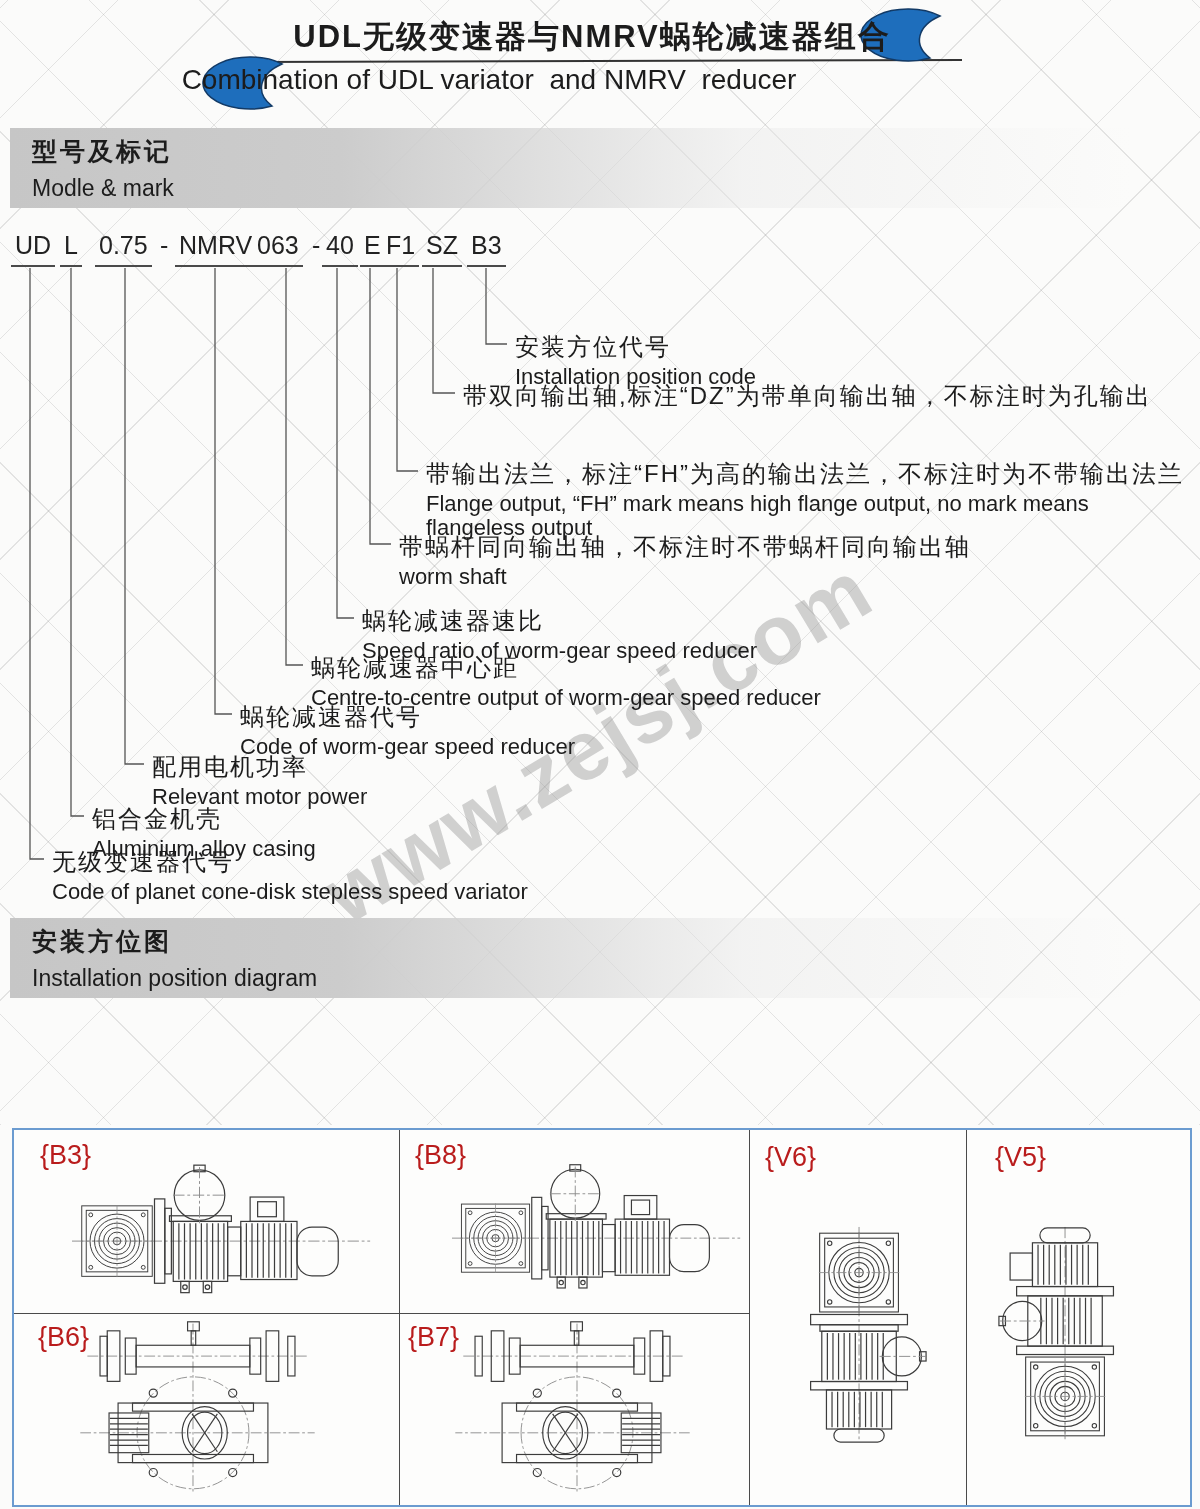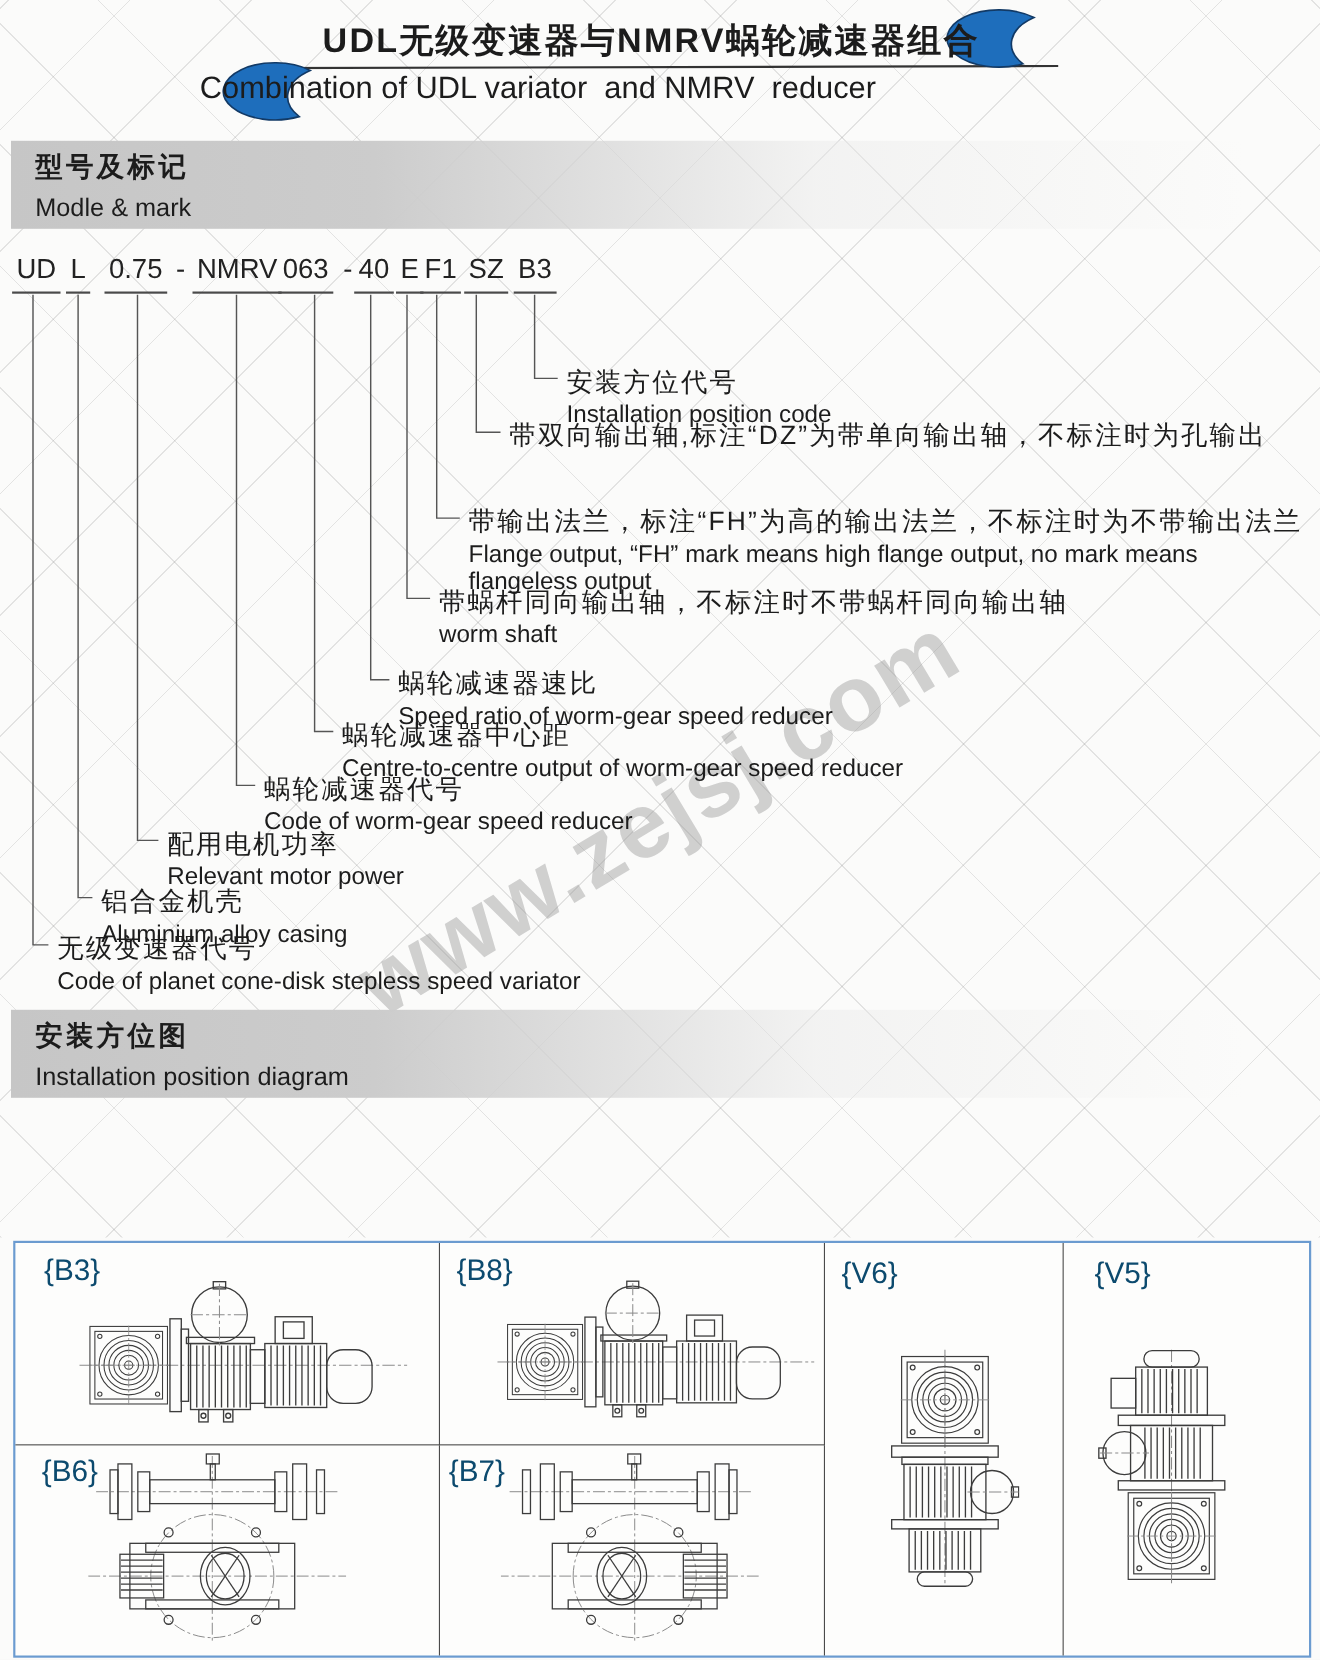--- a/index.html
+++ b/index.html
@@ -53,21 +53,21 @@
     color:rgba(148,148,148,0.42);
   }
 
   .itable{
     position:absolute; left:12px; top:1128px; width:1176px; height:375px; z-index:3;
     border:2px solid #6b9bd0; box-sizing:content-box; background:#fdfdfc;
     display:grid; grid-template-columns:386px 350px 217px 1fr; grid-template-rows:184px 1fr;
   }
   .cell{position:relative;}
   .cell .cl{
-    position:absolute; font-size:27px; font-weight:500; color:#0c4a6e; white-space:nowrap;
+    position:absolute; font-size:27px; font-weight:500; color:#b91c1c; white-space:nowrap;
   }
   .c-b3{grid-column:1;grid-row:1;border-right:1px solid #4a4a4a;border-bottom:1px solid #4a4a4a;}
   .c-b8{grid-column:2;grid-row:1;border-right:1px solid #4a4a4a;border-bottom:1px solid #4a4a4a;}
   .c-v6{grid-column:3;grid-row:1 / 3;border-right:1px solid #4a4a4a;}
   .c-v5{grid-column:4;grid-row:1 / 3;}
   .c-b6{grid-column:1;grid-row:2;border-right:1px solid #4a4a4a;}
   .c-b7{grid-column:2;grid-row:2;border-right:1px solid #4a4a4a;}
   .cell svg{position:absolute;}
   .tech{stroke:#3c3c3c; fill:none; stroke-width:1.3;}
   .dash{stroke:#8a8a8a; stroke-width:1; stroke-dasharray:12 3 3 3; fill:none;}

